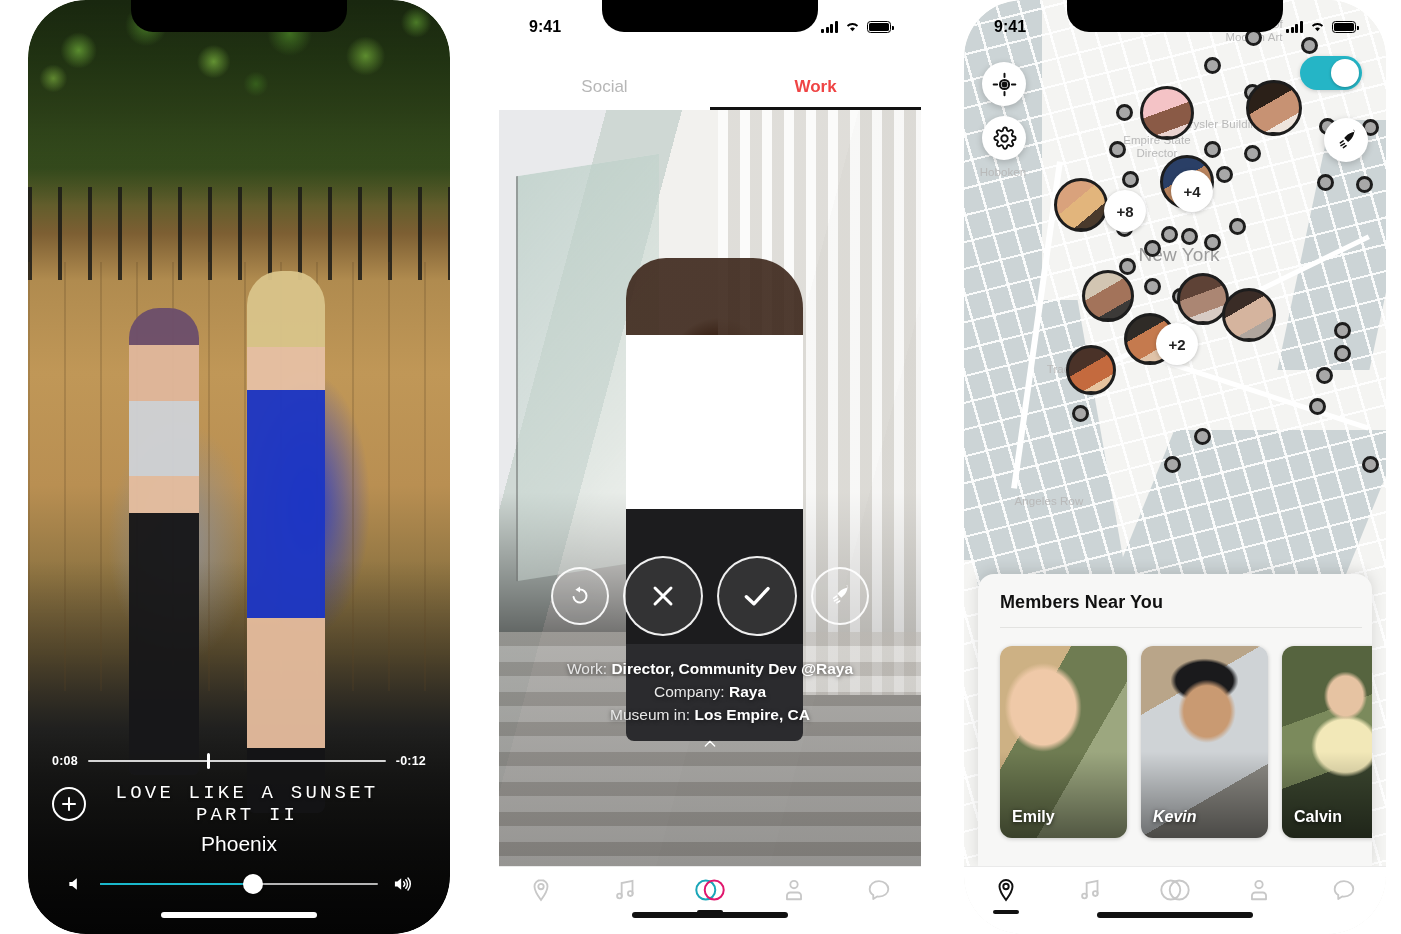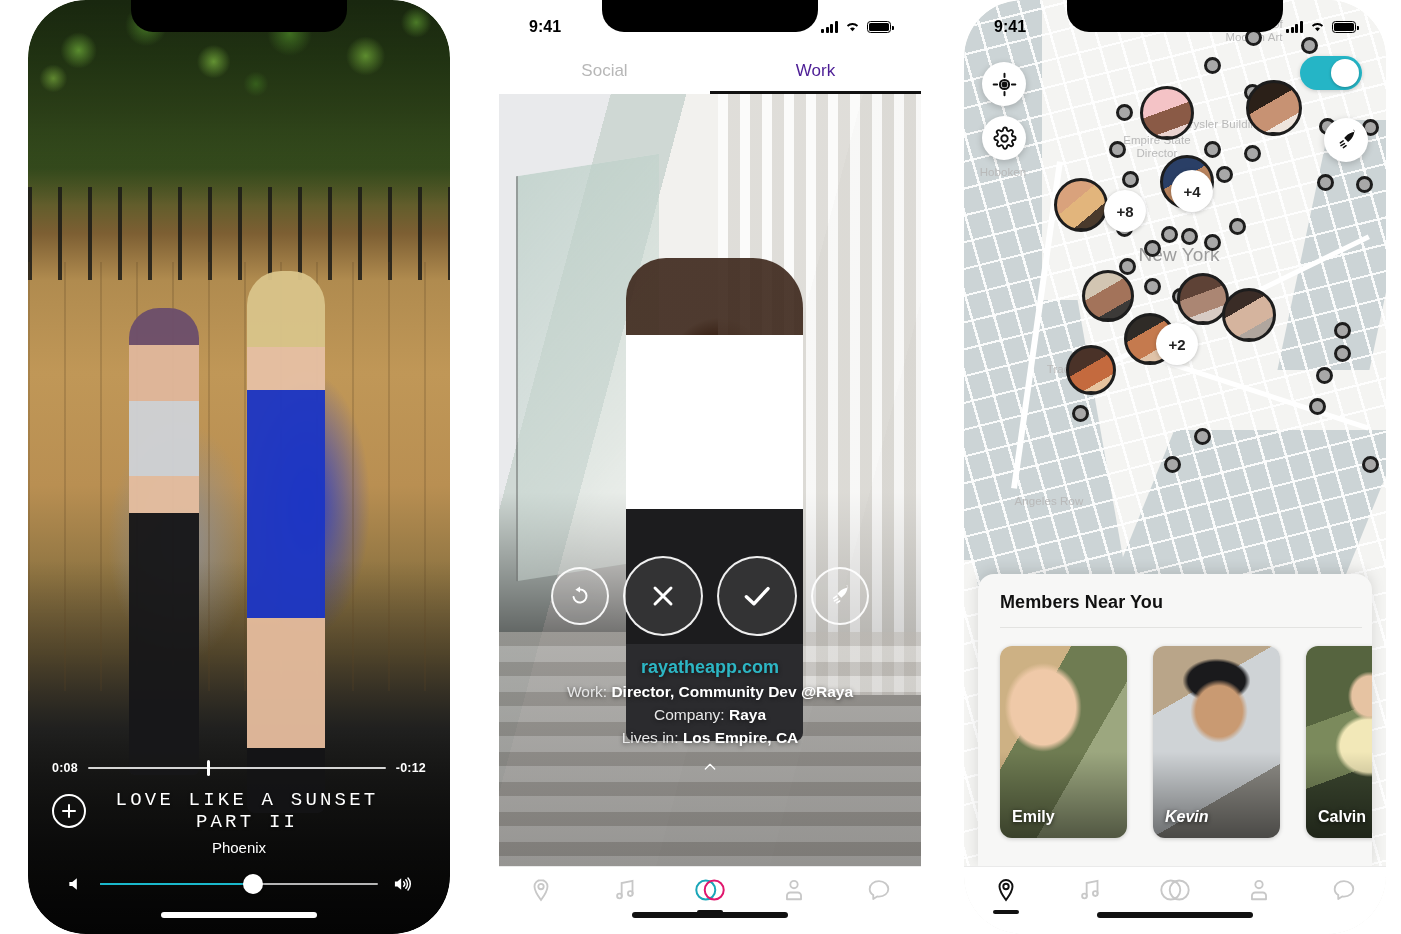--- a/index.html
+++ b/index.html
@@ -168,21 +168,21 @@
   .plus-btn::after  { top: 50%; left: 8px; right: 8px; height: 2px; transform: translateY(-50%); }
   .song-title {
     flex: 1; text-align: center;
     font-size: 19px; letter-spacing: 3.2px;
     font-family: "Liberation Mono", monospace;
     font-weight: 400;
     text-shadow: 0 1px 3px rgba(0,0,0,.5);
     margin-right: 34px;
   }
   .song-artist {
-    text-align:center; font-size: 15px; margin-top: 6px;
+    text-align:center; font-size: 21px; margin-top: 6px;
     margin-left: 34px; margin-right: 34px;
     text-shadow: 0 1px 3px rgba(0,0,0,.5);
   }
   .vol-row { display:flex; align-items:center; gap: 14px; margin-top: 18px; padding: 0 14px; }
   .vol-track {
     position: relative; flex: 1; height: 2.5px;
     background: rgba(255,255,255,.7); border-radius: 2px;
   }
   .vol-fill {
     position:absolute; left:0; top:0; bottom:0; width: 55%;
@@ -192,31 +192,31 @@
     position:absolute; left: 55%; top: 50%;
     transform: translate(-50%,-50%);
     width: 20px; height: 20px; border-radius: 50%;
     background: #fff; box-shadow: 0 1px 3px rgba(0,0,0,.45);
   }
   .spk { width: 20px; height: 20px; flex:0 0 auto; }
 
   
   .p2 .screen { background: #ffffff; }
   .tabs {
-    position: absolute; top: 48px; left: 0; right: 0;
+    position: absolute; top: 64px; left: 0; right: 0;
     height: 46px;
     display: flex; z-index: 50;
     background: #fff;
   }
   .tab {
     flex: 1; display:flex; align-items:center; justify-content:center;
     font-size: 17px; color: #b7b7b7; font-weight: 500;
     position: relative;
   }
-  .tab.active { color: #4c1d95; font-weight: 400; }
+  .tab.active { color: #ef4444; font-weight: 700; }
   .tab.active::after {
     content:""; position:absolute; bottom:0; left:0; right:0;
     height: 3px; background:#111;
   }
   .p2 .card {
     position: absolute;
     top: 87px; left: 0; right: 0; bottom: 68px;
     overflow: hidden;
     background:
       linear-gradient(to bottom, rgba(0,0,0,0) 52%, rgba(0,0,0,.52) 70%, rgba(0,0,0,.78) 100%),
@@ -371,21 +371,21 @@
     height: 292px;
     background: #f7f7f6;
     border-radius: 16px 16px 0 0;
     box-shadow: 0 -3px 14px rgba(0,0,0,.12);
     z-index: 42;
     padding: 18px 0 0 22px;
     overflow: hidden;
   }
   .near-title { font-size: 18px; font-weight: 700; color:#111; letter-spacing:.1px; }
   .near-sep { height:1px; background:#e3e3e1; margin: 14px 0 0 0; margin-right: 10px; }
-  .near-row { display:flex; gap: 26px; margin-top: 18px; }
+  .near-row { display:flex; gap: 14px; margin-top: 18px; }
   .mcard {
     position: relative;
     width: 127px; height: 192px; flex: 0 0 auto;
     border-radius: 12px; overflow: hidden;
     box-shadow: 0 1px 4px rgba(0,0,0,.2);
   }
   .mcard .mname {
     position:absolute; left: 12px; bottom: 12px;
     color:#fff; font-size: 16px; font-weight: 700;
     text-shadow: 0 1px 4px rgba(0,0,0,.7);
@@ -526,31 +526,30 @@
         </div>
         <div class="act small">
           <svg viewBox="0 0 24 24" width="24" height="24" fill="#fff">
             <path d="M20.4 3.4c-3.6.3-7 2-9.4 4.6l-1.6 1.8 3.9 3.9 1.8-1.6c2.6-2.4 4.3-5.8 4.6-9.4a1.3 1.3 0 0 0-.3-1.2 1.3 1.3 0 0 0-1-.1Z"></path>
             <path d="M8.6 12.2 5.8 14.2M9.9 14.9 6.4 16.9M11.6 17 8.8 18.9" stroke="#fff" stroke-width="1.6" stroke-linecap="round" fill="none"></path>
           </svg>
         </div>
       </div>
 
       <div class="profile-info">
-        <div class="pi-site">rayatheapp.com</div>
         <div class="pi-line">
           <span>Work:</span>
           <b>Director, Community Dev @Raya</b>
         </div>
         <div class="pi-line">
           <span>Company:</span>
           <b>Raya</b>
         </div>
         <div class="pi-line">
-          <span>Lives in:</span>
+          <span>Museum in:</span>
           <b>Los Empire, CA</b>
         </div>
         <div class="chev-up">
           <svg viewBox="0 0 24 24" width="26" height="16" fill="none" stroke="#fff" stroke-width="2" stroke-linecap="round" stroke-linejoin="round">
               <path d="M5 15 L12 8 L19 15"></path>
             </svg>
         </div>
       </div>
 
       <div class="tabbar">

